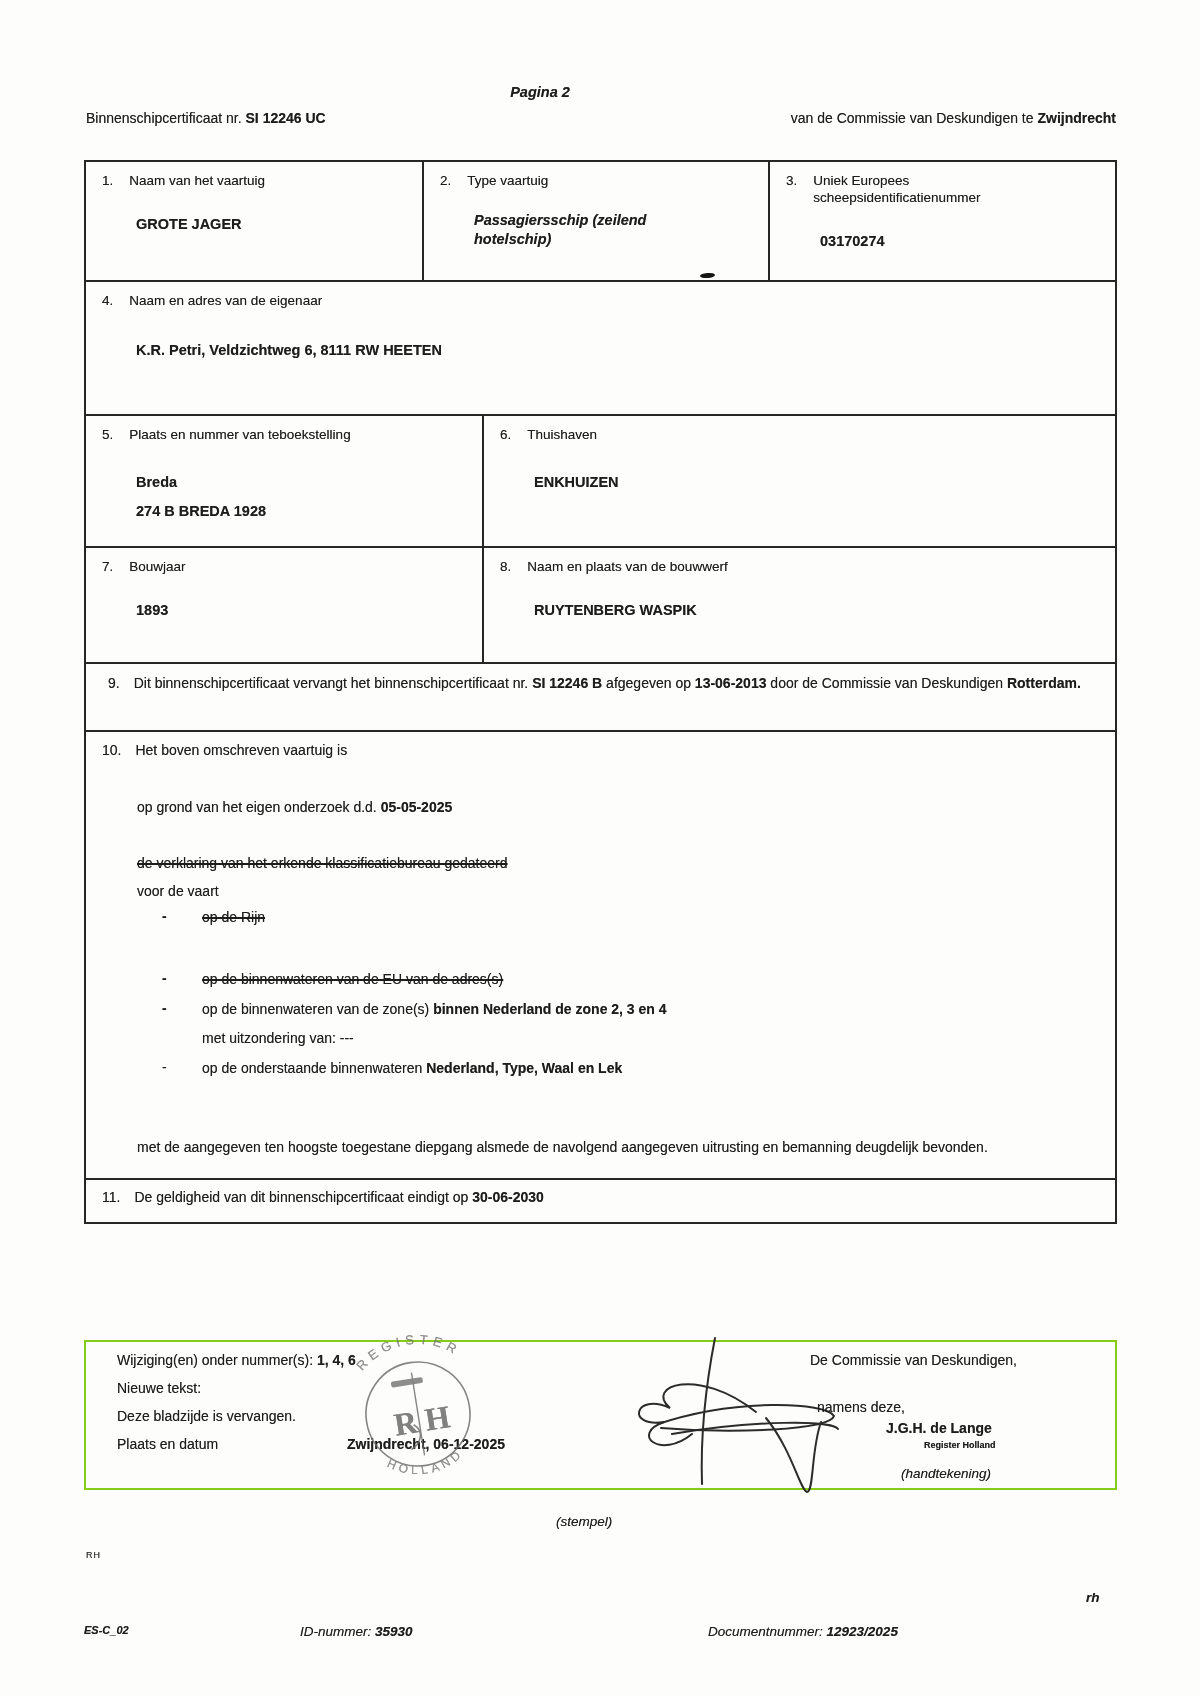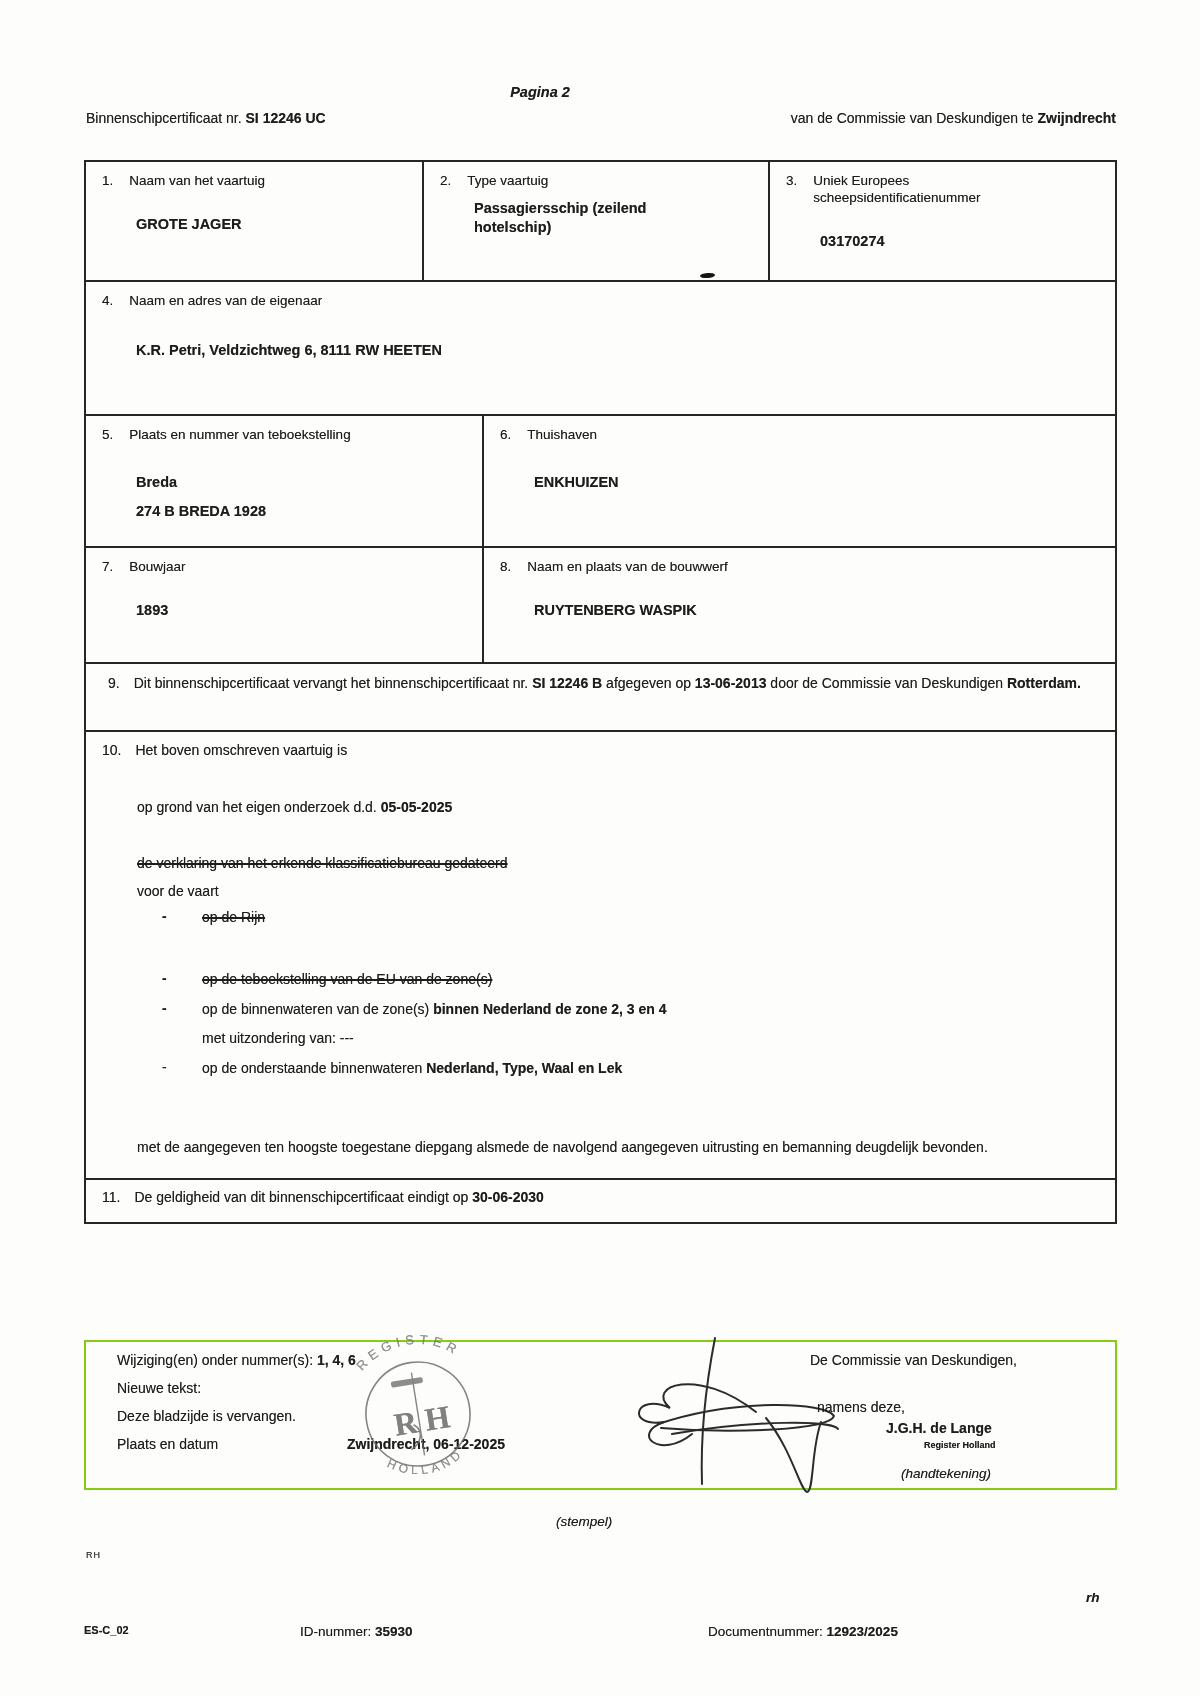--- a/index.html
+++ b/index.html
@@ -31,21 +31,21 @@
   .rowG{top:1016px; height:48px;}
   .cell{box-sizing:border-box; position:relative; height:100%;}
   .br{border-right:2px solid #262626;}
   .cA1{width:338px;} .cA2{width:346px;} .cA3{flex:1;}
   .cC1{width:398px;} .cC2{flex:1;}
 
   .lab{display:flex; gap:16px; padding:10px 10px 0 16px; font-size:13.5px; line-height:17px;}
   .lab .t3{max-width:200px;}
   .val{font-weight:bold; font-size:14.5px; line-height:19px;}
   .vA{margin:26px 0 0 50px;}
-  .vA2{margin:10px 0 0 50px; max-width:205px;}
+  .vA2{margin:22px 0 0 50px; max-width:205px;font-style:italic;}
   .vB{margin:32px 0 0 50px;}
   .vC1{margin:30px 0 0 50px;}
   .vC2{margin:10px 0 0 50px;}
   .vD{margin:26px 0 0 50px;}
 
   .p9{display:flex; gap:14px; padding:10px 34px 0 22px; line-height:19px; font-size:14px;}
   .p9 p{margin:0;}
 
   .f10lab{position:absolute; top:10px; left:16px; display:flex; gap:14px; font-size:14px;}
   .fline{position:absolute; font-size:14px; line-height:18px;}
@@ -61,21 +61,21 @@
   .am-l{position:absolute; left:31px; font-size:14px;}
   .caption{font-style:italic; font-size:13.5px;}
   .tiny{font-size:9px; font-weight:bold;}
 
   .stamp{position:absolute; left:246px; top:-14px; width:172px; height:172px; opacity:.82;}
   .sig{position:absolute; left:528px; top:-10px; width:306px; height:170px;}
 
   
   .mark-rh-small{left:86px; top:1550px; font-size:9px; color:#2e2e2e; letter-spacing:1px;}
   .mark-rh{left:1086px; top:1590px; font-weight:bold; font-style:italic; font-size:13.5px;}
-  .foot{top:1624px; font-size:13.5px;}
+  .foot{top:1624px; font-style:italic; font-size:13.5px;}
   .foot-code{left:84px; font-weight:bold; font-size:11px;}
   .foot-id{left:300px;}
   .foot-doc{left:708px;}
 
   .smudge{left:700px; top:273px; width:15px; height:5px; background:#151515; border-radius:50%; transform:rotate(-4deg);}
 </style>
 </head>
 <body>
 
 <div class="page">
@@ -177,21 +177,21 @@
       </div>
 
       <div class="fline strike" style="left:51px; top:122px;">de verklaring van het erkende klassificatiebureau gedateerd</div>
 
       <div class="fline" style="left:51px; top:150px;">voor de vaart</div>
 
       <span class="dash" style="left:76px; top:176px;">-</span>
       <div class="fline strike" style="left:116px; top:176px;">op de Rijn</div>
 
       <span class="dash" style="left:76px; top:238px;">-</span>
-      <div class="fline strike" style="left:116px; top:238px;">op de teboekstelling van de EU van de zone(s)</div>
+      <div class="fline strike" style="left:116px; top:238px;">op de binnenwateren van de EU van de adres(s)</div>
 
       <span class="dash" style="left:76px; top:268px;">-</span>
       <div class="fline" style="left:116px; top:268px;">
         <span>op de binnenwateren van de zone(s)</span> <b>binnen Nederland de zone 2, 3 en 4</b>
       </div>
 
       <div class="fline" style="left:116px; top:297px;">met uitzondering van: ---</div>
 
       <span class="dash" style="left:76px; top:327px; font-weight:normal;">-</span>
       <div class="fline" style="left:116px; top:327px;">

